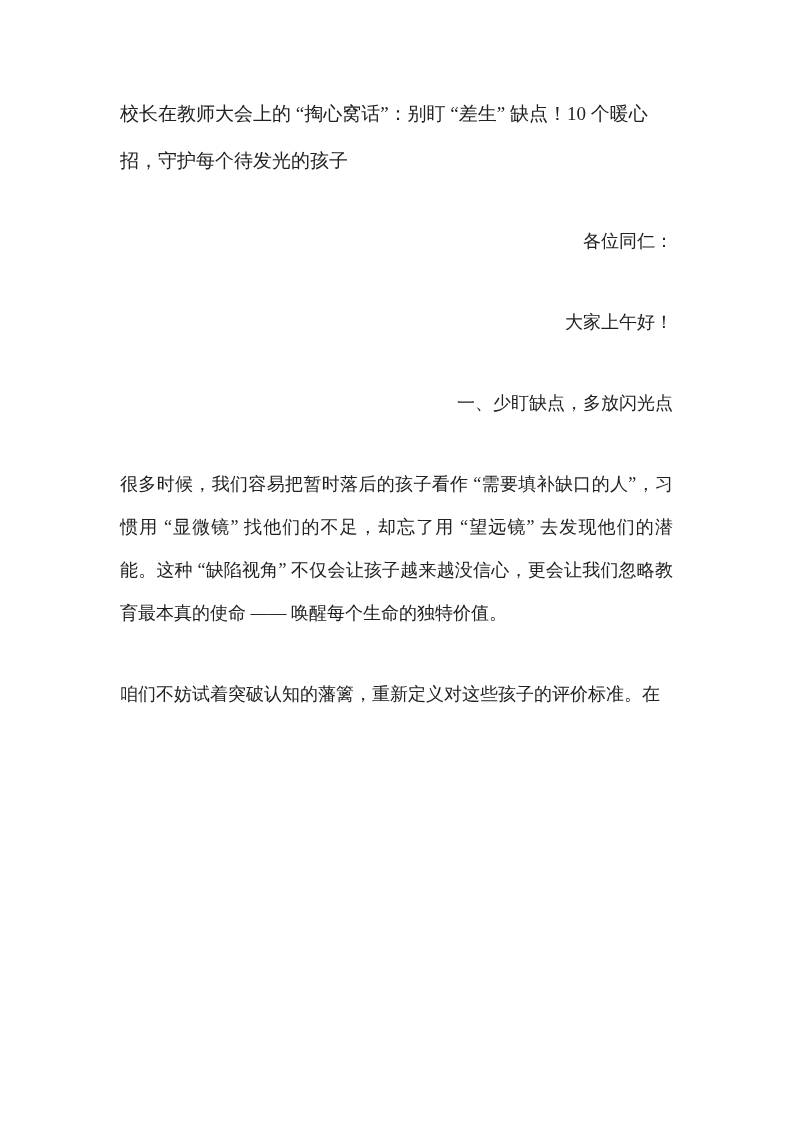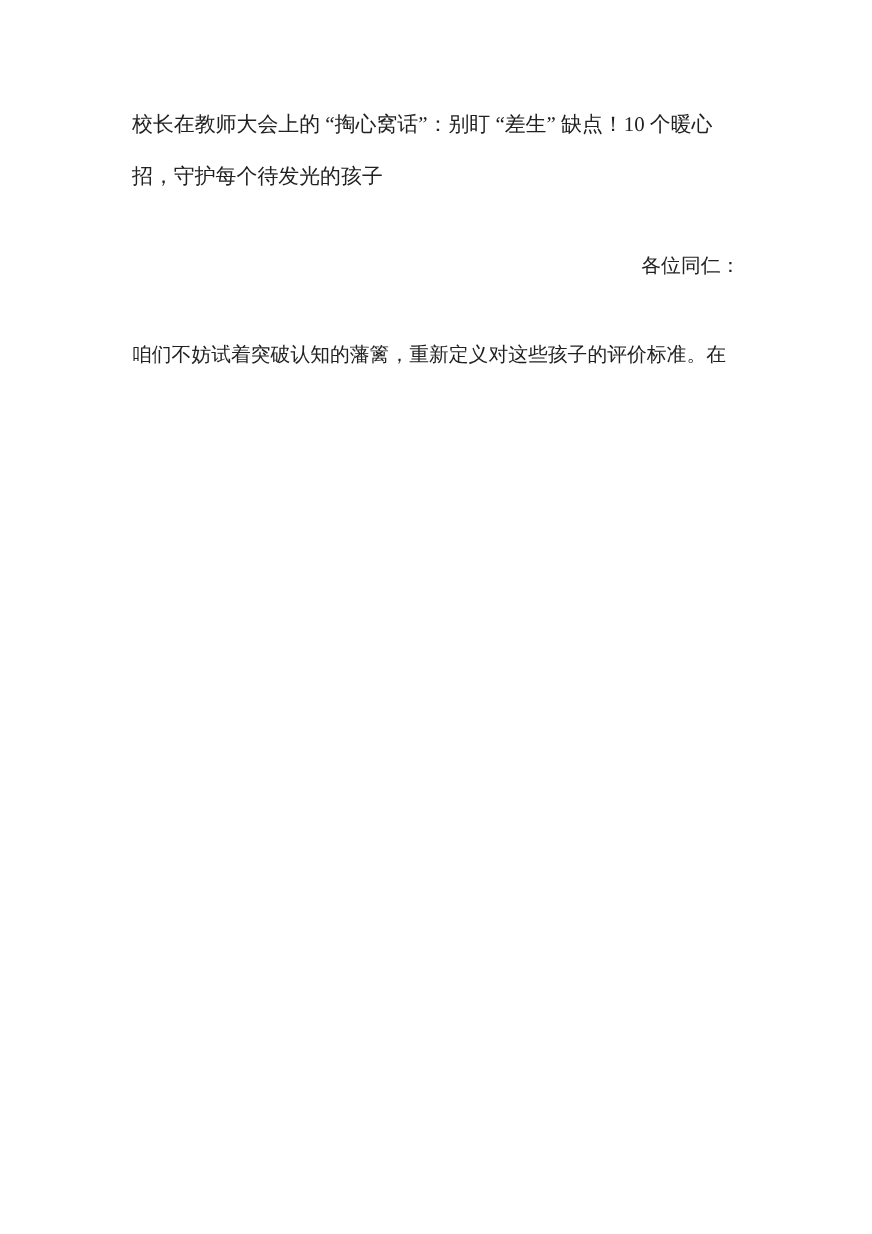--- a/index.html
+++ b/index.html
@@ -41,18 +41,21 @@
   }
 </style>
 </head>
 <body>
 
 <div class="page">
   <div class="doc-title">校长在教师大会上的 “掏心窝话”：别盯 “差生” 缺点！10 个暖心招，守护每个待发光的孩子</div>
 
   <p class="para">各位同仁：</p>
 
+  <p class="para">大家上午好！</p>
 
 
+  <p class="para">一、少盯缺点，多放闪光点</p>
 
+  <p class="para justify">很多时候，我们容易把暂时落后的孩子看作 “需要填补缺口的人”，习惯用 “显微镜” 找他们的不足，却忘了用 “望远镜” 去发现他们的潜能。这种 “缺陷视角” 不仅会让孩子越来越没信心，更会让我们忽略教育最本真的使命 —— 唤醒每个生命的独特价值。</p>
 
   <p class="para justify">咱们不妨试着突破认知的藩篱，重新定义对这些孩子的评价标准。在</p>
 </div>
 
 </body></html>

